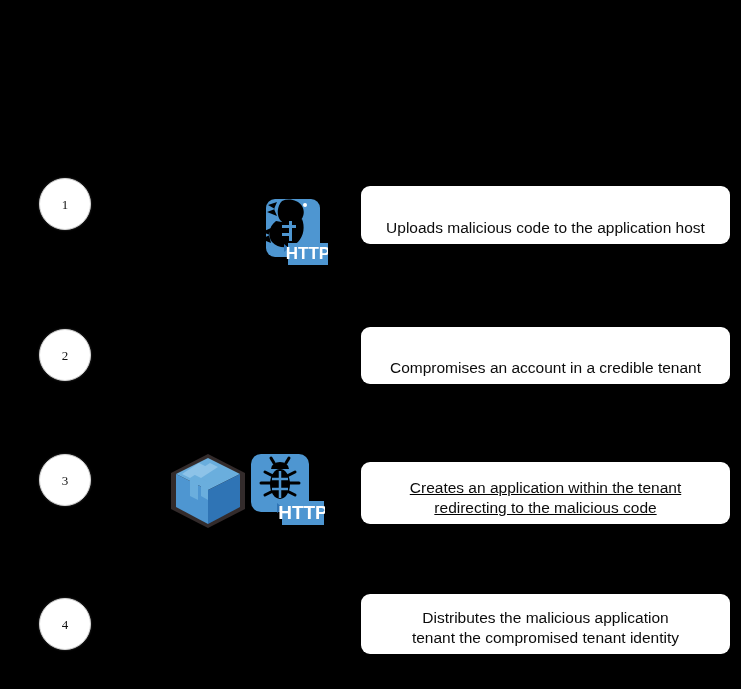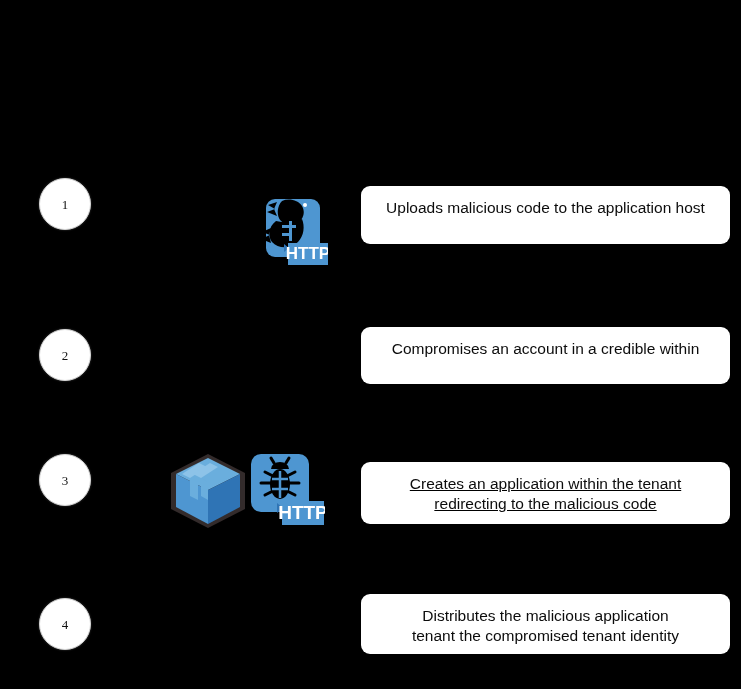--- a/index.html
+++ b/index.html
@@ -52,23 +52,23 @@
 
   
   .callout {
     position: absolute;
     left: 361px;
     width: 369px;
     background: #ffffff;
     border-radius: 9px;
     box-sizing: border-box;
     display: flex;
-    align-items: flex-start;
+    align-items: flex-end;
     justify-content: center;
-    padding: 12px 12px;
+    padding: 6px 12px;
   }
   .callout p {
     margin: 0;
     font-family: "Liberation Sans", sans-serif;
     font-size: 15.5px;
     line-height: 1.28;
     color: #0c0c0c;
     text-align: center;
     white-space: pre-line;
   }
@@ -125,21 +125,21 @@
     </div>
   </div>
 
   <div class="step-row">
 
     <div class="step-number" style="left:39px; top:329px;">
       <span>2</span>
     </div>
 
     <div class="callout" style="top:327px; height:57px;">
-      <p>Compromises an account in a credible within</p>
+      <p>Compromises an account in a credible tenant</p>
     </div>
   </div>
 
   <div class="step-row">
 
     <div class="step-number" style="left:39px; top:454px;">
       <span>3</span>
     </div>
 
     <div class="icon-cluster" style="left:168px; top:452px;">

